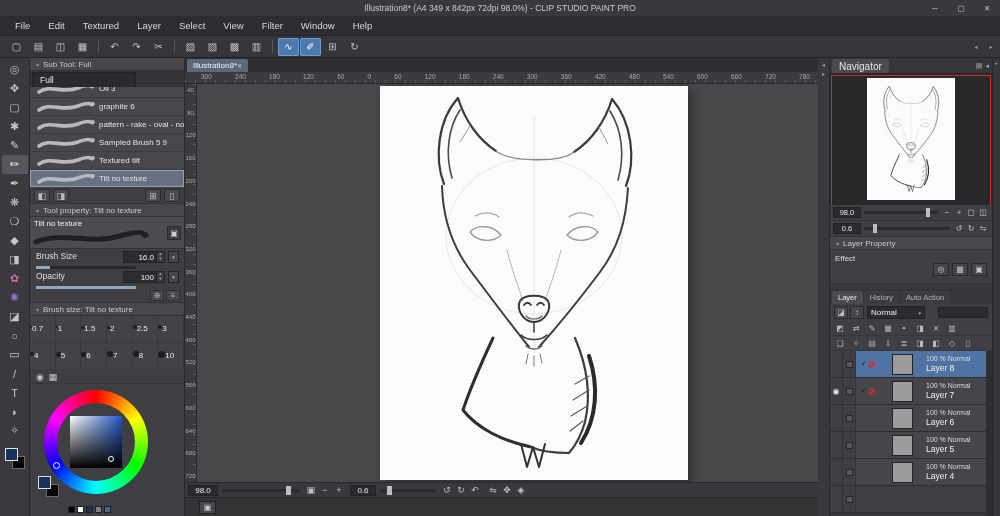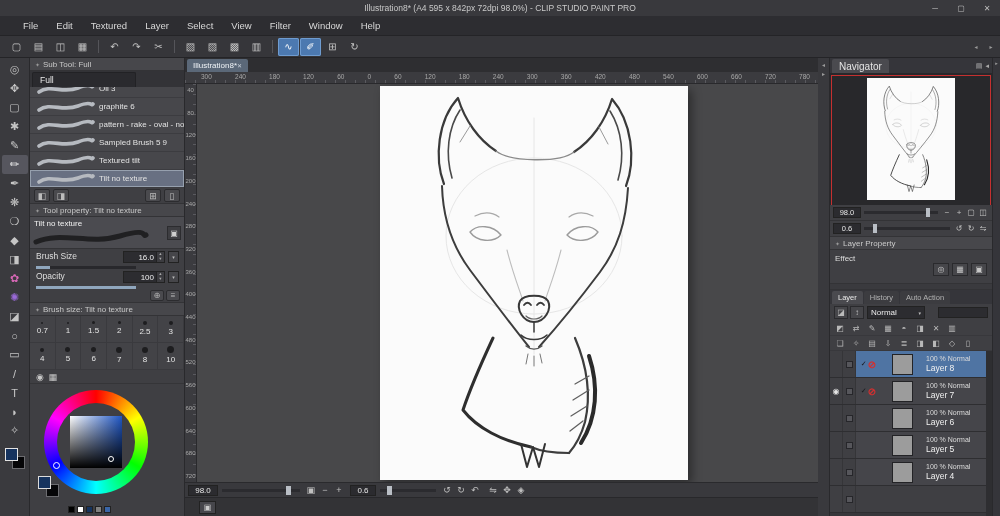--- a/index.html
+++ b/index.html
@@ -7,21 +7,21 @@
 body{font-family:"Liberation Sans",sans-serif;background:#2b2b2e;color:#ccc;font-size:9px;user-select:none}
 .app{width:1000px;height:516px;display:flex;flex-direction:column}
 
 
 .titlebar{height:16px;background:#39393d;display:flex;align-items:center;justify-content:center;position:relative;flex:none}
 .tb-title{font-size:8.5px;color:#c9c9c9}
 .win-controls{position:absolute;right:0;top:0;display:flex;height:16px}
 .wc{width:26px;display:flex;align-items:center;justify-content:center;font-size:8px;color:#bdbdbd}
 
 
-.menubar{height:20px;background:#2d2d31;display:flex;align-items:center;border-bottom:1px solid #242427;flex:none;padding-left:14px}
+.menubar{height:20px;background:#2d2d31;display:flex;align-items:center;border-bottom:1px solid #242427;flex:none;padding-left:6px}
 .mitem{padding:0 9px;font-size:9.5px;color:#d8d8d8}
 
 
 .toolbar{height:22px;background:#36363a;display:flex;align-items:center;border-bottom:1px solid #242427;flex:none;padding-left:6px}
 .tb-icons{display:flex;align-items:center;gap:1px}
 .tb{width:21px;height:18px;display:flex;align-items:center;justify-content:center;color:#c2c2c2;font-size:10px;border-radius:2px}
 .tb.active{background:#4c79b0;color:#fff;box-shadow:inset 0 0 0 1px #6f9cd0}
 .tb.sep{width:9px}
 .tb.sep::before{content:"";display:block;width:1px;height:13px;background:#55555a;margin:auto}
 .tb-end{margin-left:auto;display:flex;gap:3px;padding-right:3px}
@@ -68,21 +68,21 @@
 .spin::before{content:"▴"}
 .spin::after{content:"▾"}
 .dd{width:11px;height:12px;margin-left:3px;background:#46464a;border:1px solid #222;color:#bbb;font-size:5px;display:flex;align-items:center;justify-content:center}
 .dd::before{content:"▾"}
 .track{margin-top:3px;height:3px;background:#28282c;width:100px;position:relative}
 .fill{display:block;height:3px;background:#90a7be;width:14%}
 .tp-row.full .fill{width:100%}
 .tp-foot{height:14px;display:flex;justify-content:flex-end;align-items:center;gap:2px;padding-right:4px;border-bottom:1px solid #333336;flex:none}
 .tp-foot .lf{width:14px;height:11px;font-size:8px}
 .bs-grid{height:54px;display:grid;grid-template-columns:repeat(6,1fr);grid-auto-rows:27px;background:#434347;border-bottom:1px solid #333336;flex:none}
-.bs-cell{border-right:1px solid #3a3a3e;border-bottom:1px solid #3a3a3e;display:flex;flex-direction:column;align-items:center;justify-content:center;padding-bottom:2px}
+.bs-cell{border-right:1px solid #3a3a3e;border-bottom:1px solid #3a3a3e;display:flex;align-items:center;justify-content:flex-start;padding-bottom:2px}
 .bs-dot{background:#1d1d1f;border-radius:50%;margin-bottom:2px}
 .bs-cell:nth-child(1) .bs-dot{width:2px;height:2px}.bs-cell:nth-child(2) .bs-dot{width:2px;height:2px}
 .bs-cell:nth-child(3) .bs-dot{width:3px;height:3px}.bs-cell:nth-child(4) .bs-dot{width:3px;height:3px}
 .bs-cell:nth-child(5) .bs-dot{width:4px;height:4px}.bs-cell:nth-child(6) .bs-dot{width:4px;height:4px}
 .bs-cell:nth-child(7) .bs-dot{width:4px;height:4px}.bs-cell:nth-child(8) .bs-dot{width:5px;height:5px}
 .bs-cell:nth-child(9) .bs-dot{width:5px;height:5px}.bs-cell:nth-child(10) .bs-dot{width:6px;height:6px}
 .bs-cell:nth-child(11) .bs-dot{width:6px;height:6px}.bs-cell:nth-child(12) .bs-dot{width:7px;height:7px}
 .bs-num{font-size:8px;color:#e4e4e4}
 .colorsec{flex:1;position:relative;background:#3f3f43;min-height:0}
 .cw-head{height:14px;display:flex;align-items:center;gap:5px;padding-left:6px;border-bottom:1px solid #353538}
@@ -186,21 +186,21 @@
 .llscroll{position:absolute;right:0;top:0;bottom:0;width:6px;background:#2e2e31}
 .edgestrip{width:7px;background:#35353a;display:flex;flex-direction:column;align-items:center;padding-top:2px;gap:3px;flex:none}
 .edgestrip .col-arrow{font-size:5px}
 </style>
 </head>
 <body>
 
 <div class="app">
 
   <div class="titlebar">
-    <span class="tb-title">Illustration8* (A4 595 x 842px 72dpi 98.0%) - CLIP STUDIO PAINT PRO</span>
+    <span class="tb-title">Illustration8* (A4 349 x 842px 72dpi 98.0%) - CLIP STUDIO PAINT PRO</span>
     <div class="win-controls">
 
     <span class="wc">─</span>
         <span class="wc">▢</span>
         <span class="wc">✕</span>
       </div>
   </div>
 
   <div class="menubar">
 

